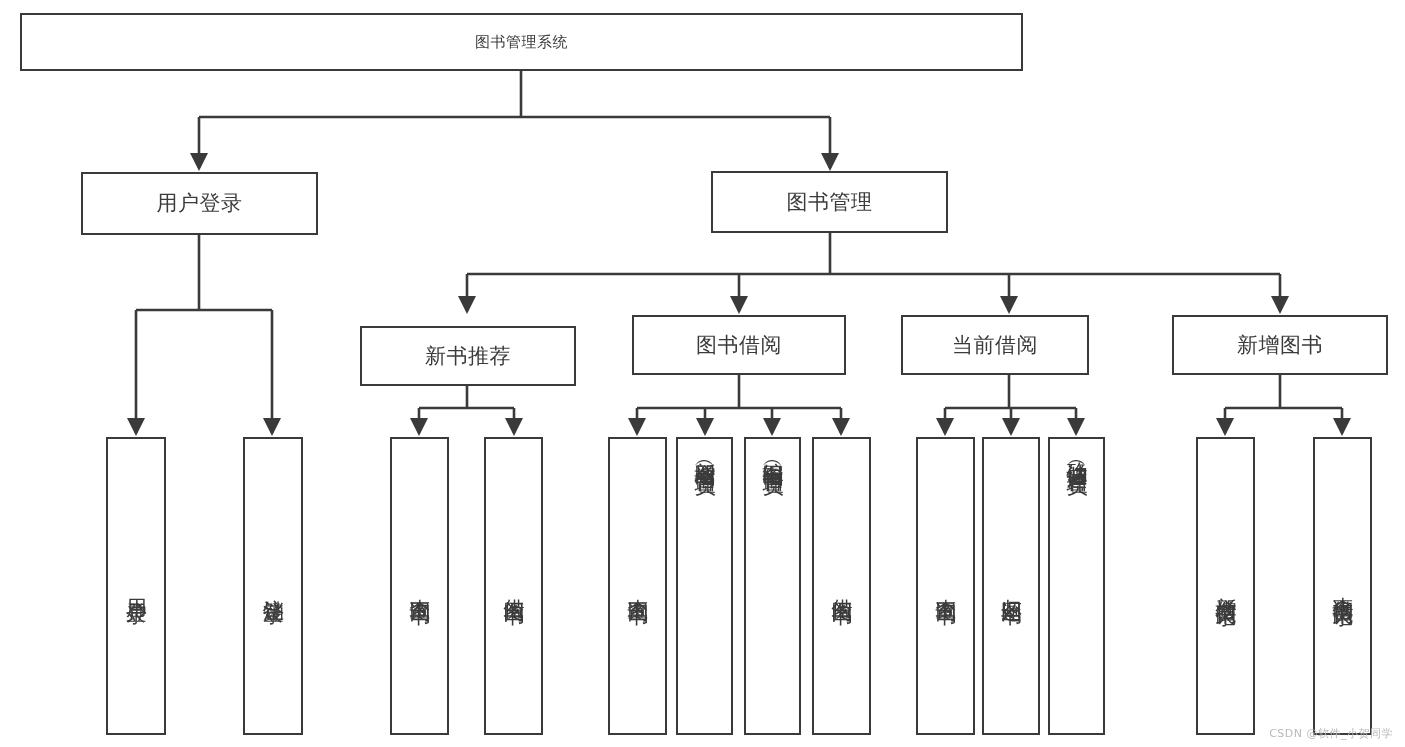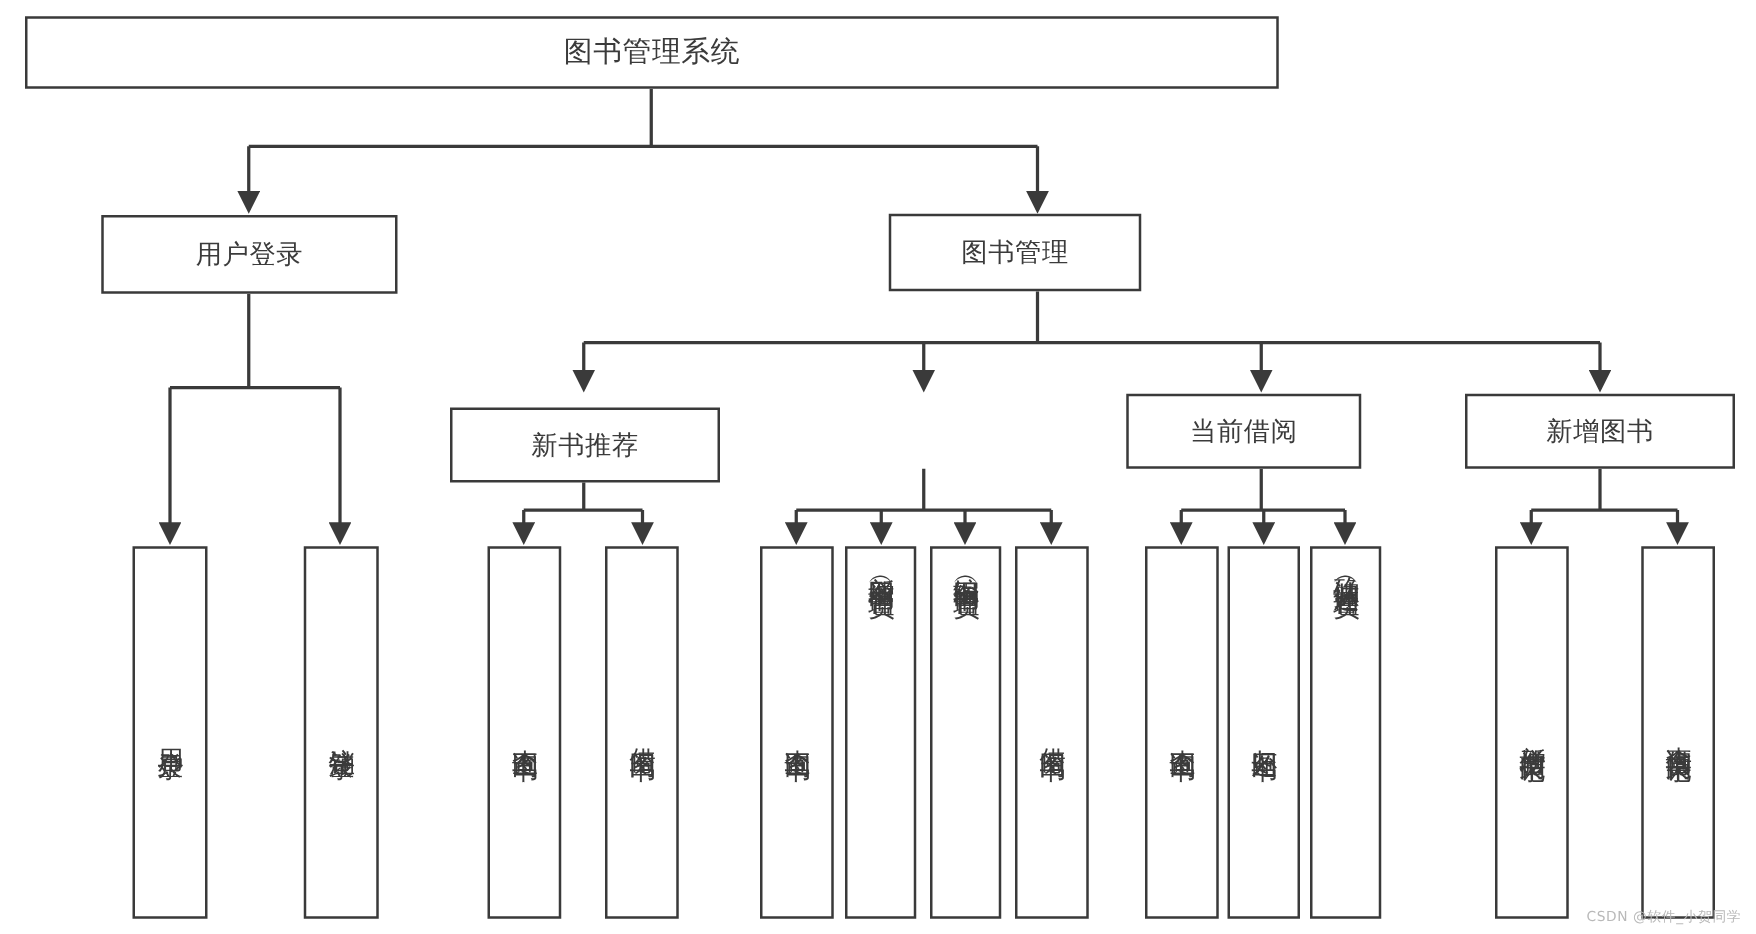--- a/index.html
+++ b/index.html
@@ -42,21 +42,21 @@
     text-align: center;
     line-height: 1.08;
     letter-spacing: 0.5px;
   }
   
   .node.h .label {
     writing-mode: horizontal-tb;
     font-size: 21px;
   }
   .node.root .label {
-    font-size: 23px;
+    font-size: 15px;
   }
   
   .node.v {
     align-items: flex-start;
     justify-content: center;
     padding-top: 6px;
   }
   .node.v .label {
     writing-mode: vertical-rl;
     text-orientation: upright;
@@ -139,28 +139,31 @@
   </svg>
 
   <div class="node h root" style="left:20px; top:13px; width:1003px; height:58px;">
     <span class="label">图书管理系统</span>
   </div>
 
   <div class="node h" style="left:81px; top:172px; width:237px; height:63px;">
     <span class="label">用户登录</span>
   </div>
 
-  <div class="node h" style="left:711px; top:171px; width:202px; height:62px;">
+  <div class="node h" style="left:711px; top:171px; width:237px; height:62px;">
     <span class="label">图书管理</span>
   </div>
 
   <div class="node h" style="left:360px; top:315px; width:216px; height:60px;margin-top:11px;">
     <span class="label">新书推荐</span>
   </div>
 
+  <div class="node h" style="left:632px; top:315px; width:214px; height:60px;">
+    <span class="label">图书借阅</span>
+  </div>
 
   <div class="node h" style="left:901px; top:315px; width:188px; height:60px;">
     <span class="label">当前借阅</span>
   </div>
 
   <div class="node h" style="left:1172px; top:315px; width:216px; height:60px;">
     <span class="label">新增图书</span>
   </div>
 
   <div class="node v center" style="left:106px; top:437px; width:60px; height:298px;">

